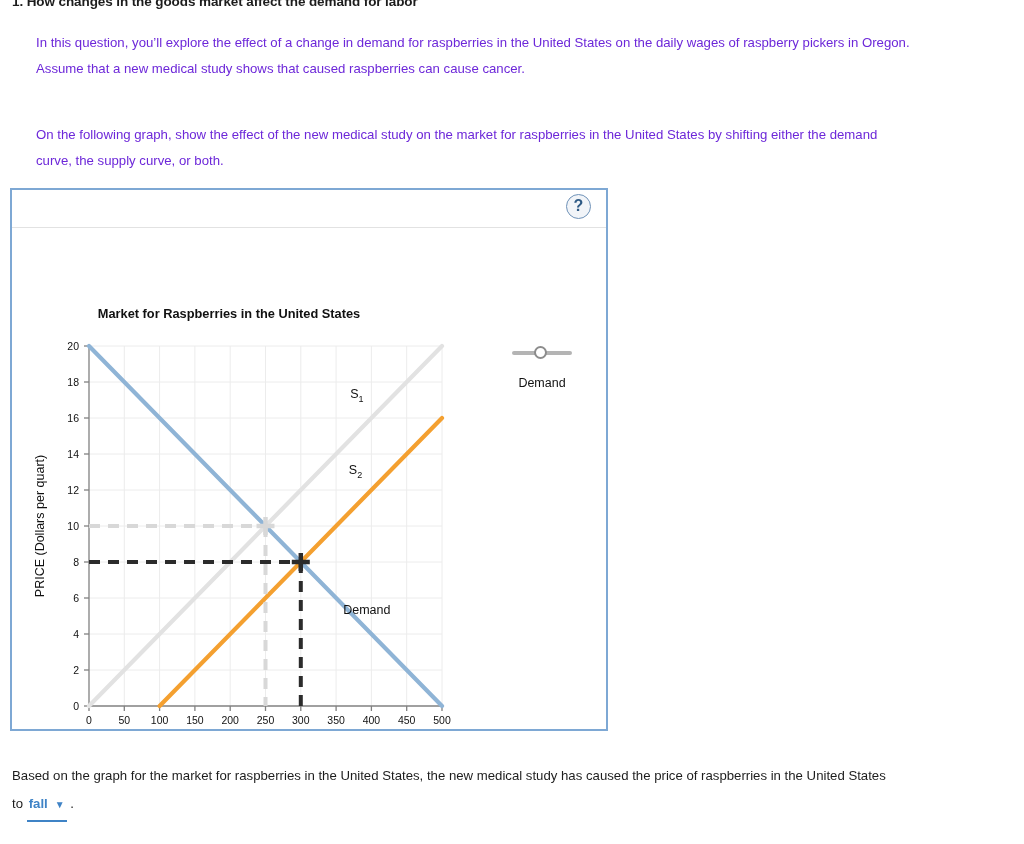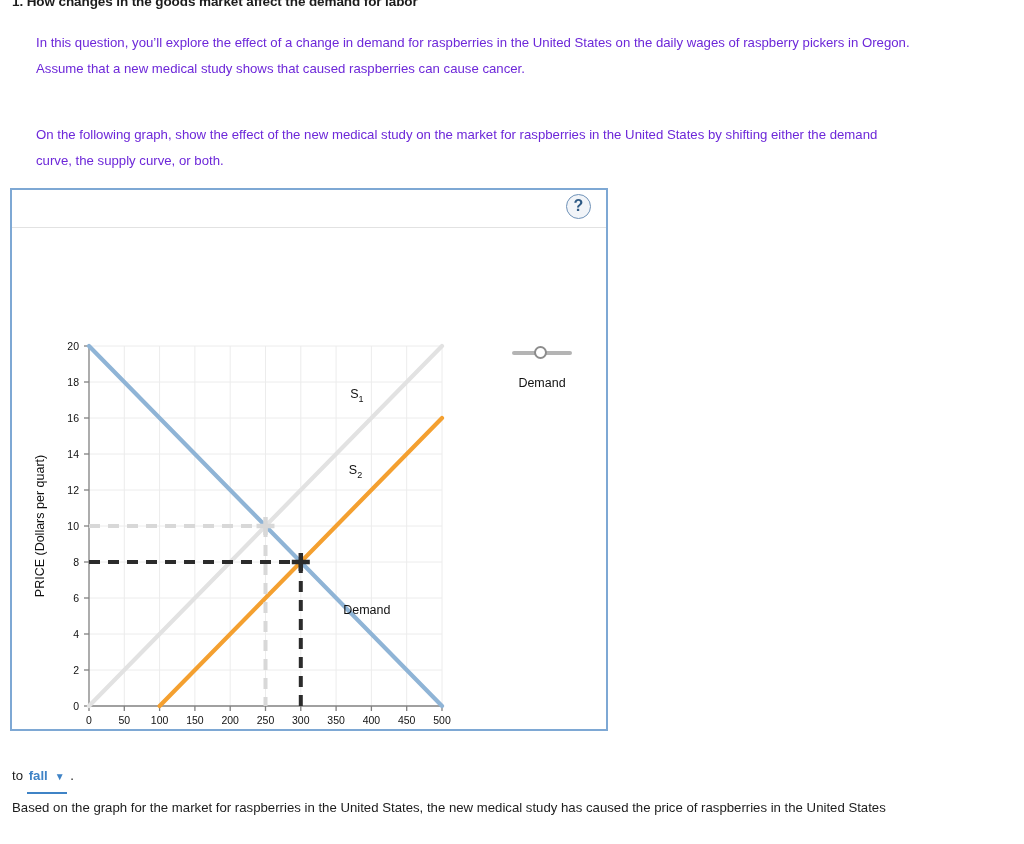--- a/index.html
+++ b/index.html
@@ -211,20 +211,21 @@
 </div>
 
 <div class="panel">
 
   <div class="panel-toolbar">
     <div class="help-icon">?</div>
   </div>
 
   <div class="chart-area">
 
+    <div class="chart-title">Market for Raspberries in the United States</div>
 
     <svg class="plot-svg" width="598" height="503">
       <g id="plot-root">
           <g>
             <line x1="112.30000000000001" y1="118" x2="112.30000000000001" y2="478" stroke="#ececec" stroke-width="1"></line>
             <line x1="147.60000000000002" y1="118" x2="147.60000000000002" y2="478" stroke="#ececec" stroke-width="1"></line>
             <line x1="182.89999999999998" y1="118" x2="182.89999999999998" y2="478" stroke="#ececec" stroke-width="1"></line>
             <line x1="218.20000000000002" y1="118" x2="218.20000000000002" y2="478" stroke="#ececec" stroke-width="1"></line>
             <line x1="253.5" y1="118" x2="253.5" y2="478" stroke="#ececec" stroke-width="1"></line>
             <line x1="288.79999999999995" y1="118" x2="288.79999999999995" y2="478" stroke="#ececec" stroke-width="1"></line>
@@ -329,19 +330,19 @@
           <div class="knob-circle"></div>
         </div>
         <div class="legend-label">Demand</div>
       </div>
     </div>
 
   </div>
 </div>
 
 <div class="footer-text">
+  <div>Based on the graph for the market for raspberries in the United States, the new medical study has caused the price of raspberries in the United States</div>
   <div>
     <span>to</span>
     <span class="dropdown"><span>fall</span><span class="caret">▼</span></span>
     <span>.</span>
   </div>
-  <div>Based on the graph for the market for raspberries in the United States, the new medical study has caused the price of raspberries in the United States</div>
 </div>
 
 </body></html>

